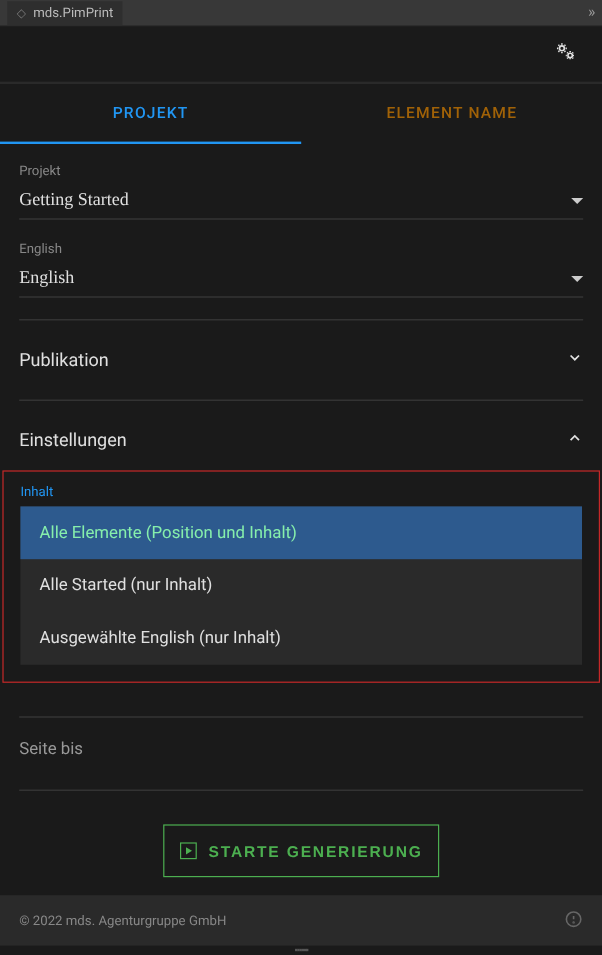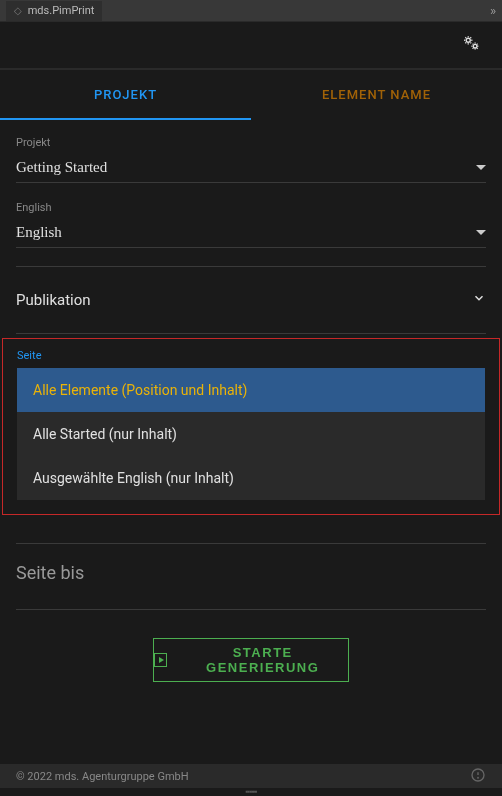--- a/index.html
+++ b/index.html
@@ -135,45 +135,45 @@
   background: #2a2a2a;
 }
 .option {
   padding: 14px 16px;
   font-size: 14px;
   color: #e0e0e0;
   cursor: pointer;
 }
 .option.selected {
   background: #2d5a8e;
-  color: #eab308;
+  color: #86efac;
 }
 
 .text-input-line {
   height: 1px;
   background: #3a3a3a;
   margin-top: 28px;
 }
 .input-field-group {
   margin-top: 18px;
 }
 .input-label {
-  font-size: 18px;
+  font-size: 14px;
   color: #999;
   margin-bottom: 2px;
 }
 .input-underline {
   height: 1px;
   background: #3a3a3a;
   margin-top: 26px;
 }
 
 .generate-btn {
   margin: 28px auto 0 auto;
-  width: 196px;
+  width: 230px;
   height: 44px;
   border: 1.5px solid #4caf50;
   background: transparent;
   color: #4caf50;
   font-size: 13px;
   letter-spacing: 1.5px;
   font-weight: 600;
   display: flex;
   align-items: center;
   justify-content: center;
@@ -195,21 +195,21 @@
   border-bottom: 3px solid transparent;
   margin-left: 1px;
 }
 
 .footer {
   position: absolute;
   bottom: 8px;
   left: 0;
   right: 0;
   background: #2a2a2a;
-  height: 24px;
+  height: 42px;
   display: flex;
   align-items: center;
   padding: 0 16px;
   font-size: 11px;
   color: #888;
 }
 .footer .spacer { flex: 1; }
 .footer-icon { color: #666; }
 .grip {
   position: absolute;
@@ -277,23 +277,31 @@
     <span>Publikation</span>
     <span class="chevron down">
       <svg viewBox="0 0 24 24" fill="none" stroke="#e0e0e0" stroke-width="2.5">
           <polyline points="6 9 12 15 18 9"></polyline>
         </svg>
     </span>
   </div>
 
   <div class="divider"></div>
 
+  <div class="section-row">
+    <span>Einstellungen</span>
+    <span class="chevron up">
+      <svg viewBox="0 0 24 24" fill="none" stroke="#e0e0e0" stroke-width="2.5">
+          <polyline points="6 15 12 9 18 15"></polyline>
+        </svg>
+    </span>
+  </div>
 
   <div class="highlight-box">
-    <div class="modus-label">Seite</div>
+    <div class="modus-label">Inhalt</div>
     <div class="options-list">
       <div class="option selected">
         <span>Alle Elemente (Position und Inhalt)</span>
       </div>
       <div class="option">
         <span>Alle Started (nur Inhalt)</span>
       </div>
       <div class="option">
         <span>Ausgewählte English (nur Inhalt)</span>
       </div>

